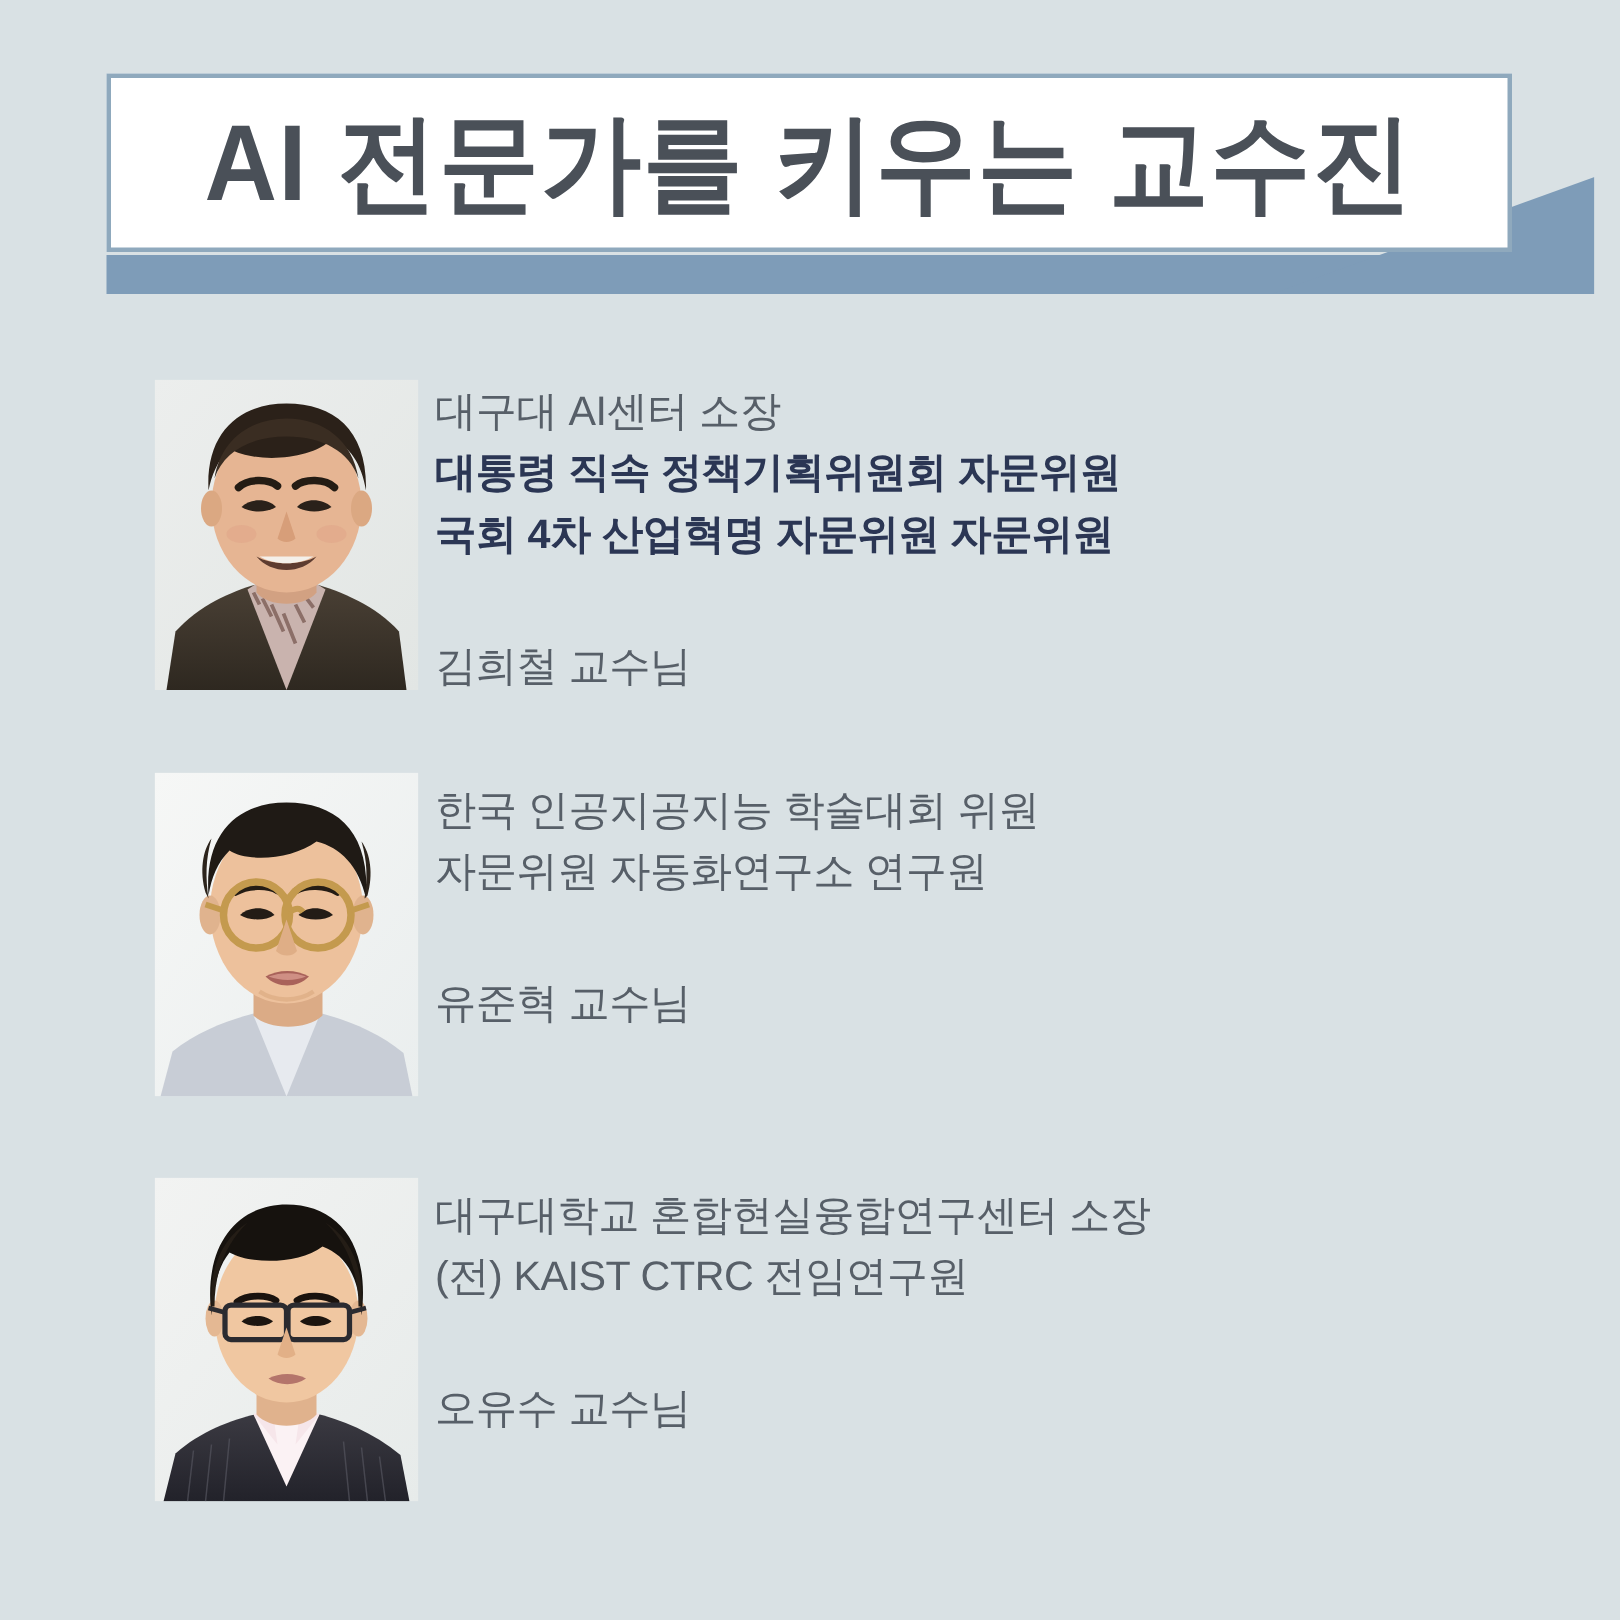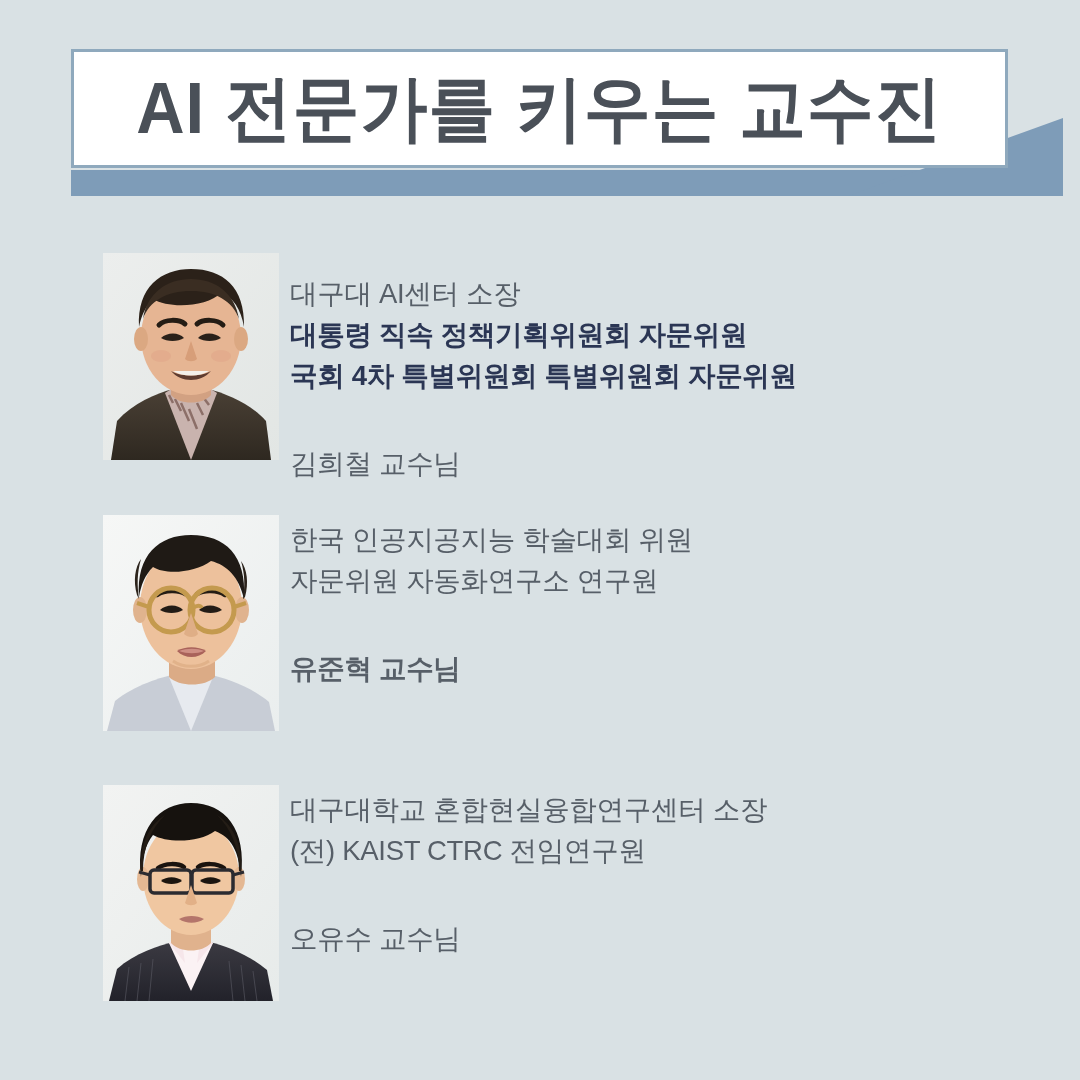--- a/index.html
+++ b/index.html
@@ -102,27 +102,27 @@
     font-size: 27.5px;
     line-height: 41px;
     color: #575f68;
     white-space: nowrap;
     letter-spacing: -0.3px;
   }
 
   
   #row-0 { top: 253px; height: 210px; }
   #row-0 .prof-photo { top: 0px; height: 207px; }
-  #row-0 .prof-text  { top: 0px; margin-top: 20px; }
+  #row-0 .prof-text  { top: 0px; }
   #row-0 .name-wrap  { margin-top: 47px; }
 
   #row-1 { top: 515px; height: 216px; }
   #row-1 .prof-photo { top: 0px; height: 216px; }
   #row-1 .prof-text  { top: 4px; }
-  #row-1 .name-wrap  { margin-top: 47px; font-weight: bold; }
+  #row-1 .name-wrap  { margin-top: 47px; }
 
   #row-2 { top: 785px; height: 216px; }
   #row-2 .prof-photo { top: 0px; height: 216px; }
   #row-2 .prof-text  { top: 4px; }
   #row-2 .name-wrap  { margin-top: 47px; }
 
   
   .portrait-svg { display: block; width: 100%; height: 100%; }
 </style>
 </head>
@@ -176,21 +176,21 @@
       <path d="M68 118 C78 130 98 130 108 118 C98 124 78 124 68 118 Z" fill="#5e3c30"></path>
       <path d="M70 118 C80 124 96 124 106 118 Z" fill="#f4f0ea"></path>
 
       <ellipse cx="58" cy="103" rx="10" ry="6" fill="#dfa487" opacity="0.5"></ellipse>
       <ellipse cx="118" cy="103" rx="10" ry="6" fill="#dfa487" opacity="0.5"></ellipse>
     </svg>
   </div>
   <div class="prof-text">
     <div class="cred-line">대구대 AI센터 소장</div>
     <div class="cred-line bold">대통령 직속 정책기획위원회 자문위원</div>
-    <div class="cred-line bold">국회 4차 특별위원회 특별위원회 자문위원</div>
+    <div class="cred-line bold">국회 4차 산업혁명 자문위원 자문위원</div>
     <div class="name-wrap">
       <div class="prof-name">김희철 교수님</div>
     </div>
   </div>
 </div>
 
 <div class="prof-row" id="row-1">
   <div class="prof-photo">
     <svg class="portrait-svg" viewBox="0 0 176 216" preserveAspectRatio="none">
       <defs>

